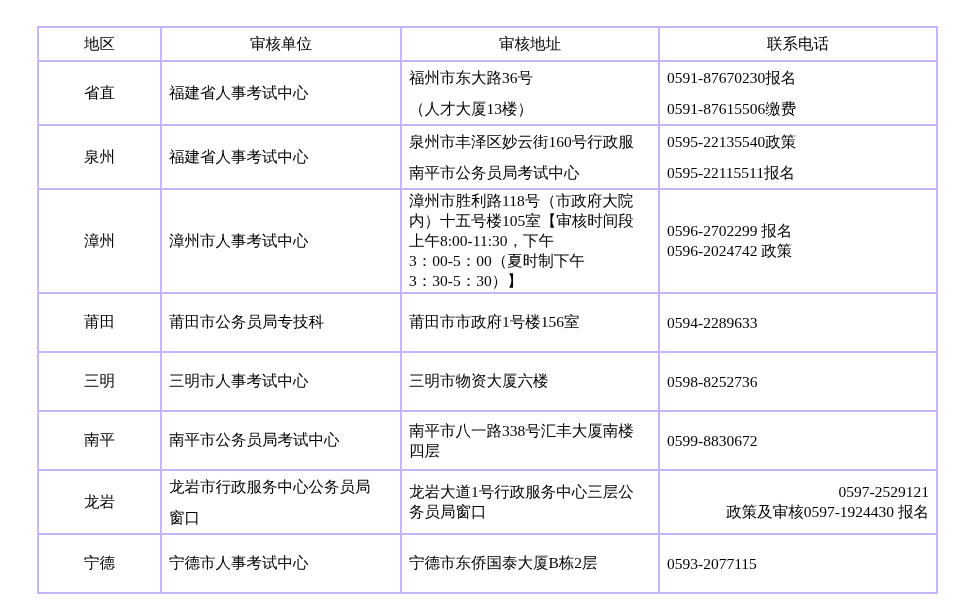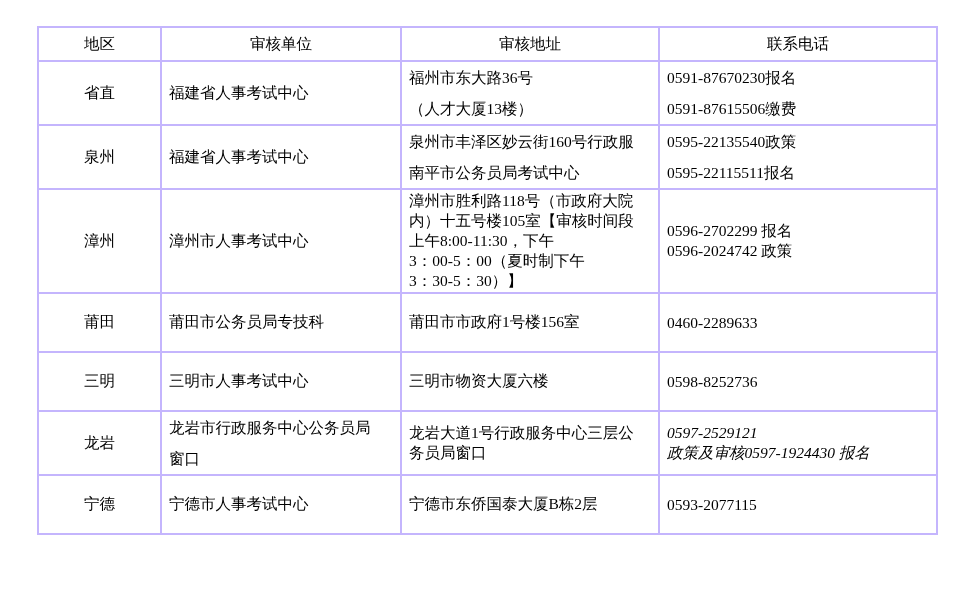--- a/index.html
+++ b/index.html
@@ -29,22 +29,21 @@
   .review-table th {
     text-align: center;
     height: 32px;
     padding: 0;
   }
   td.region {
     text-align: center;
     padding: 18px;
   }
   td.center {
-    text-align: left;
-    font-style: italic;
+    text-align: right;
   }
   
   tr.h63  { height: 63px; }
   tr.h104 { height: 104px; }
   tr.h49  { height: 32px; }
   tr.h39  { height: 42px; margin-top: 42px; }
   tr.h42  { height: 42px; }
   tr.h62  { height: 62px; }
   tr.h43  { height: 58px; }
   
@@ -106,27 +105,36 @@
         </td>
       <td class="tight">
           <div class="line">0596-2702299 报名</div>
           <div class="line">0596-2024742 政策</div>
         </td>
     </tr>
     <tr class="h49">
       <td class="region">莆田</td>
       <td>莆田市公务员局专技科</td>
       <td>莆田市市政府1号楼156室</td>
-      <td>0460-2289633</td>
+      <td>0594-2289633</td>
     </tr>
     <tr class="h39">
       <td class="region">三明</td>
       <td>三明市人事考试中心</td>
       <td>三明市物资大厦六楼</td>
       <td>0598-8252736</td>
+    </tr>
+    <tr class="h42">
+      <td class="region">南平</td>
+      <td>南平市公务员局考试中心</td>
+      <td class="tight">
+          <div class="line">南平市八一路338号汇丰大厦南楼</div>
+          <div class="line">四层</div>
+        </td>
+      <td>0599-8830672</td>
     </tr>
     <tr class="h62">
       <td class="region">龙岩</td>
       <td class="wide">
           <div class="line">龙岩市行政服务中心公务员局</div>
           <div class="line">窗口</div>
         </td>
       <td class="tight">
           <div class="line">龙岩大道1号行政服务中心三层公</div>
           <div class="line">务员局窗口</div>

